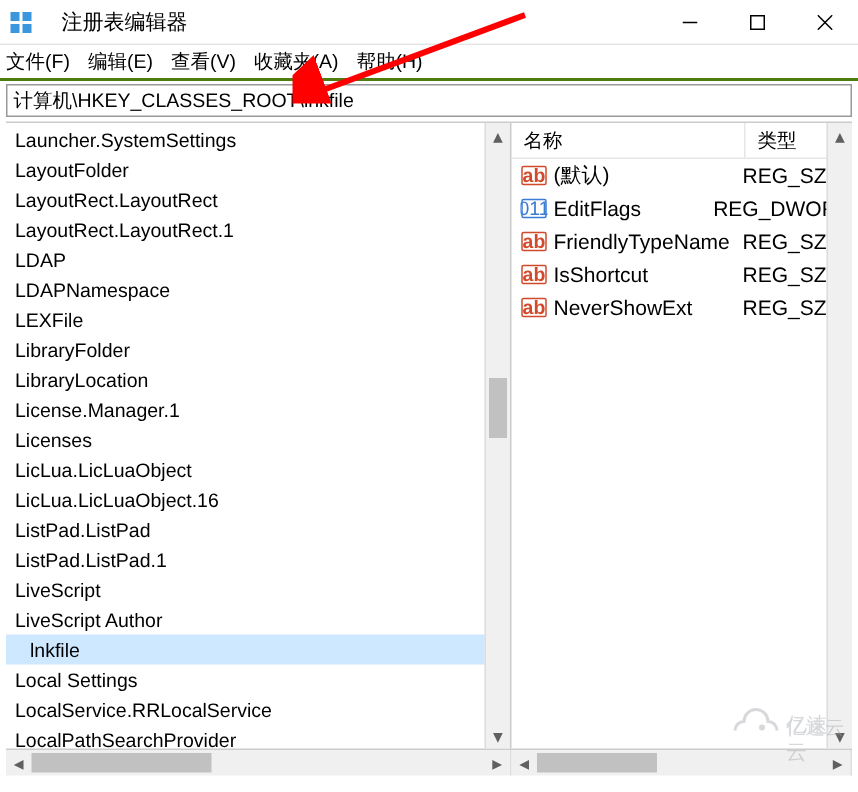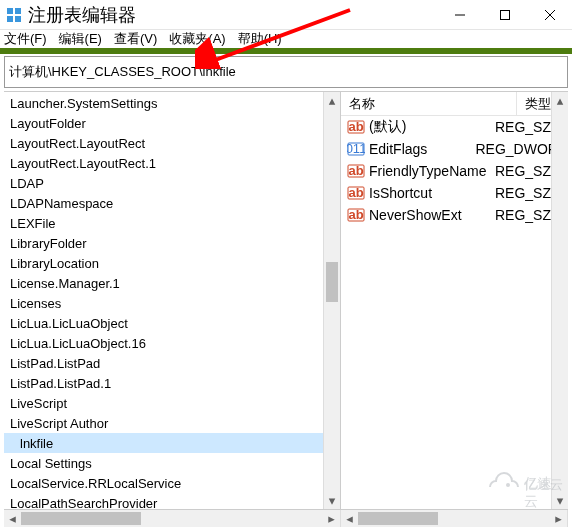--- a/index.html
+++ b/index.html
@@ -1,34 +1,34 @@
 <!DOCTYPE html>
 <html><head>
 <meta charset="utf-8">
 <style>
 * { box-sizing: border-box; margin: 0; padding: 0; font-family: "Microsoft YaHei", "Segoe UI", Tahoma, sans-serif; font-size: 13px; }
 body { width: 572px; height: 528px; background: #fff; position: relative; overflow: hidden; }
 .titlebar { height: 30px; display: flex; align-items: center; border-bottom: 1px solid #e5e5e5; }
 .titlebar-icon { width: 16px; height: 16px; margin: 0 6px; }
-.titlebar-title { flex: 1; font-size: 18px; }
+.titlebar-title { flex: 1; font-size: 14px; margin-left: 13px; }
 .winbtns { display: flex; }
 .winbtn { width: 45px; height: 30px; display: flex; align-items: center; justify-content: center; color: #000; }
 .winbtn svg { width: 10px; height: 10px; }
-.menubar { height: 24px; display: flex; align-items: center; padding: 0 4px; gap: 12px; border-bottom: 6px solid #4d7c0f; }
+.menubar { height: 24px; display: flex; align-items: center; padding: 0 4px; gap: 12px; border-bottom: 2px solid #4d7c0f; }
 .menubar span { font-size: 13px; cursor: default; }
-.addressbar { height: 32px; border: 1px solid #999; margin: 2px 4px 3px 4px; display: flex; align-items: center; padding: 0 4px; font-size: 13px; }
+.addressbar { height: 22px; border: 1px solid #999; margin: 2px 4px 3px 4px; display: flex; align-items: center; padding: 0 4px; font-size: 13px; }
 .panes { display: flex; height: 419px; position: relative; border-top: 1px solid #ccc; border-bottom: 1px solid #ccc; margin: 0 4px; }
 .left-pane { width: 337px; overflow: hidden; position: relative; border-right: 1px solid #ccc; }
 .right-pane { flex: 1; overflow: hidden; position: relative; }
 .tree { padding: 1px 0; }
 .tree-item { height: 20px; display: flex; align-items: center; padding-left: 6px; font-size: 14px; }
 .tree-item.selected { background: #cde8ff; padding-left: 16px; }
 .right-header { height: 24px; display: flex; align-items: center; border-bottom: 1px solid #e5e5e5; }
 .rh-col { padding-left: 8px; font-size: 13px; border-right: 1px solid #e5e5e5; height: 100%; display: flex; align-items: center; }
-.rh-name { width: 176px; }
+.rh-name { width: 156px; }
 .rh-type { flex: 1; }
 .value-list { }
 .value-item { height: 22px; display: flex; align-items: center; }
 .vi-icon { width: 18px; height: 16px; margin: 0 4px 0 6px; display: flex; align-items: center; justify-content: center; }
 .vi-name { width: 122px; font-size: 14px; }
 .vi-type { font-size: 14px; padding-left: 4px; }
 .vscroll { position: absolute; right: 0; top: 0; bottom: 0; width: 17px; background: #f0f0f0; border-left: 1px solid #ddd; }
 .vscroll .arrow { height: 17px; display: flex; align-items: center; justify-content: center; color: #606060; }
 .vscroll .thumb { position: absolute; left: 2px; right: 2px; background: #c1c1c1; border-radius: 0; }
 .hscroll-row { height: 17px; display: flex; margin: 0 4px; }

